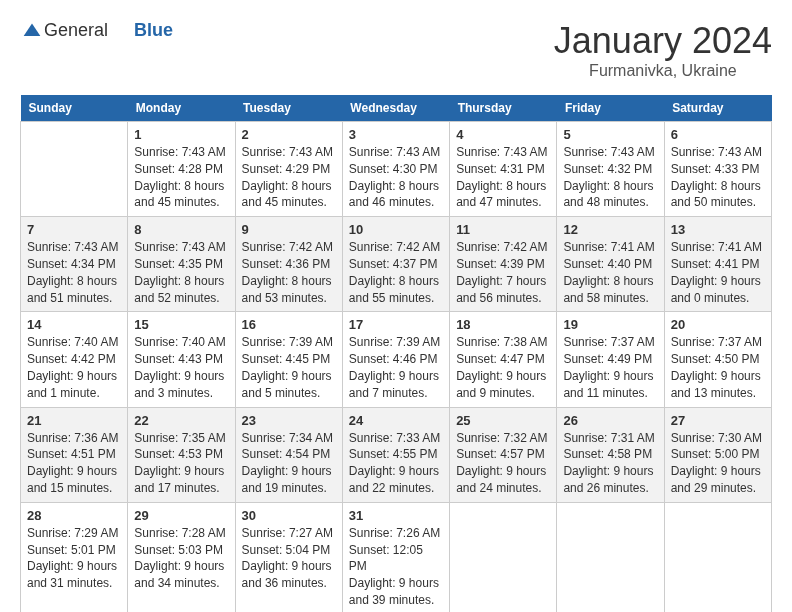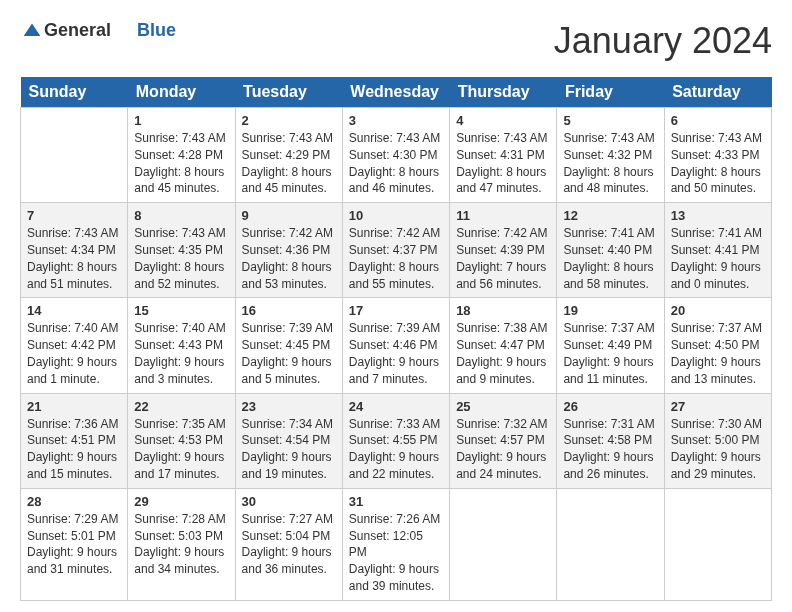--- a/index.html
+++ b/index.html
@@ -16,21 +16,21 @@
       align-items: flex-start;
       margin-bottom: 15px;
     }
     .logo {
       display: flex;
       align-items: center;
       gap: 2px;
     }
     .logo-text-general {
       font-size: 18px;
-      font-weight: bold;
+      font-weight: normal;
       color: #333;
     }
     .logo-text-blue {
       font-size: 18px;
       font-weight: bold;
       color: #2566a8;
       margin-left: 26px;
     }
     .logo-icon {
       width: 20px;
@@ -52,21 +52,21 @@
     table {
       width: 100%;
       border-collapse: collapse;
       table-layout: fixed;
     }
     .day-header {
       background: #2566a8;
       color: #fff;
       text-align: left;
       padding: 6px 8px;
-      font-size: 16px;
+      font-size: 12px;
       font-weight: bold;
     }
     td {
       border: 1px solid #ccc;
       vertical-align: top;
       padding: 5px 6px;
       font-size: 11px;
       color: #333;
       height: 85px;
     }
@@ -101,20 +101,21 @@
   <div class="logo">
     <svg class="logo-icon" viewBox="0 0 24 24">
       <polygon points="12,3 22,18 2,18" fill="#2566a8"></polygon>
     </svg>
     <div>
       <span class="logo-text-general">General</span><span class="logo-text-blue">Blue</span>
     </div>
   </div>
   <div class="title-area">
     <div class="month-title">January 2024</div>
+    <div class="location-title">Furmanivka, Ukraine</div>
   </div>
 </div>
 
 <table>
   <thead>
     <tr class="header-row">
     <th class="day-header">Sunday</th>
         <th class="day-header">Monday</th>
         <th class="day-header">Tuesday</th>
         <th class="day-header">Wednesday</th>

